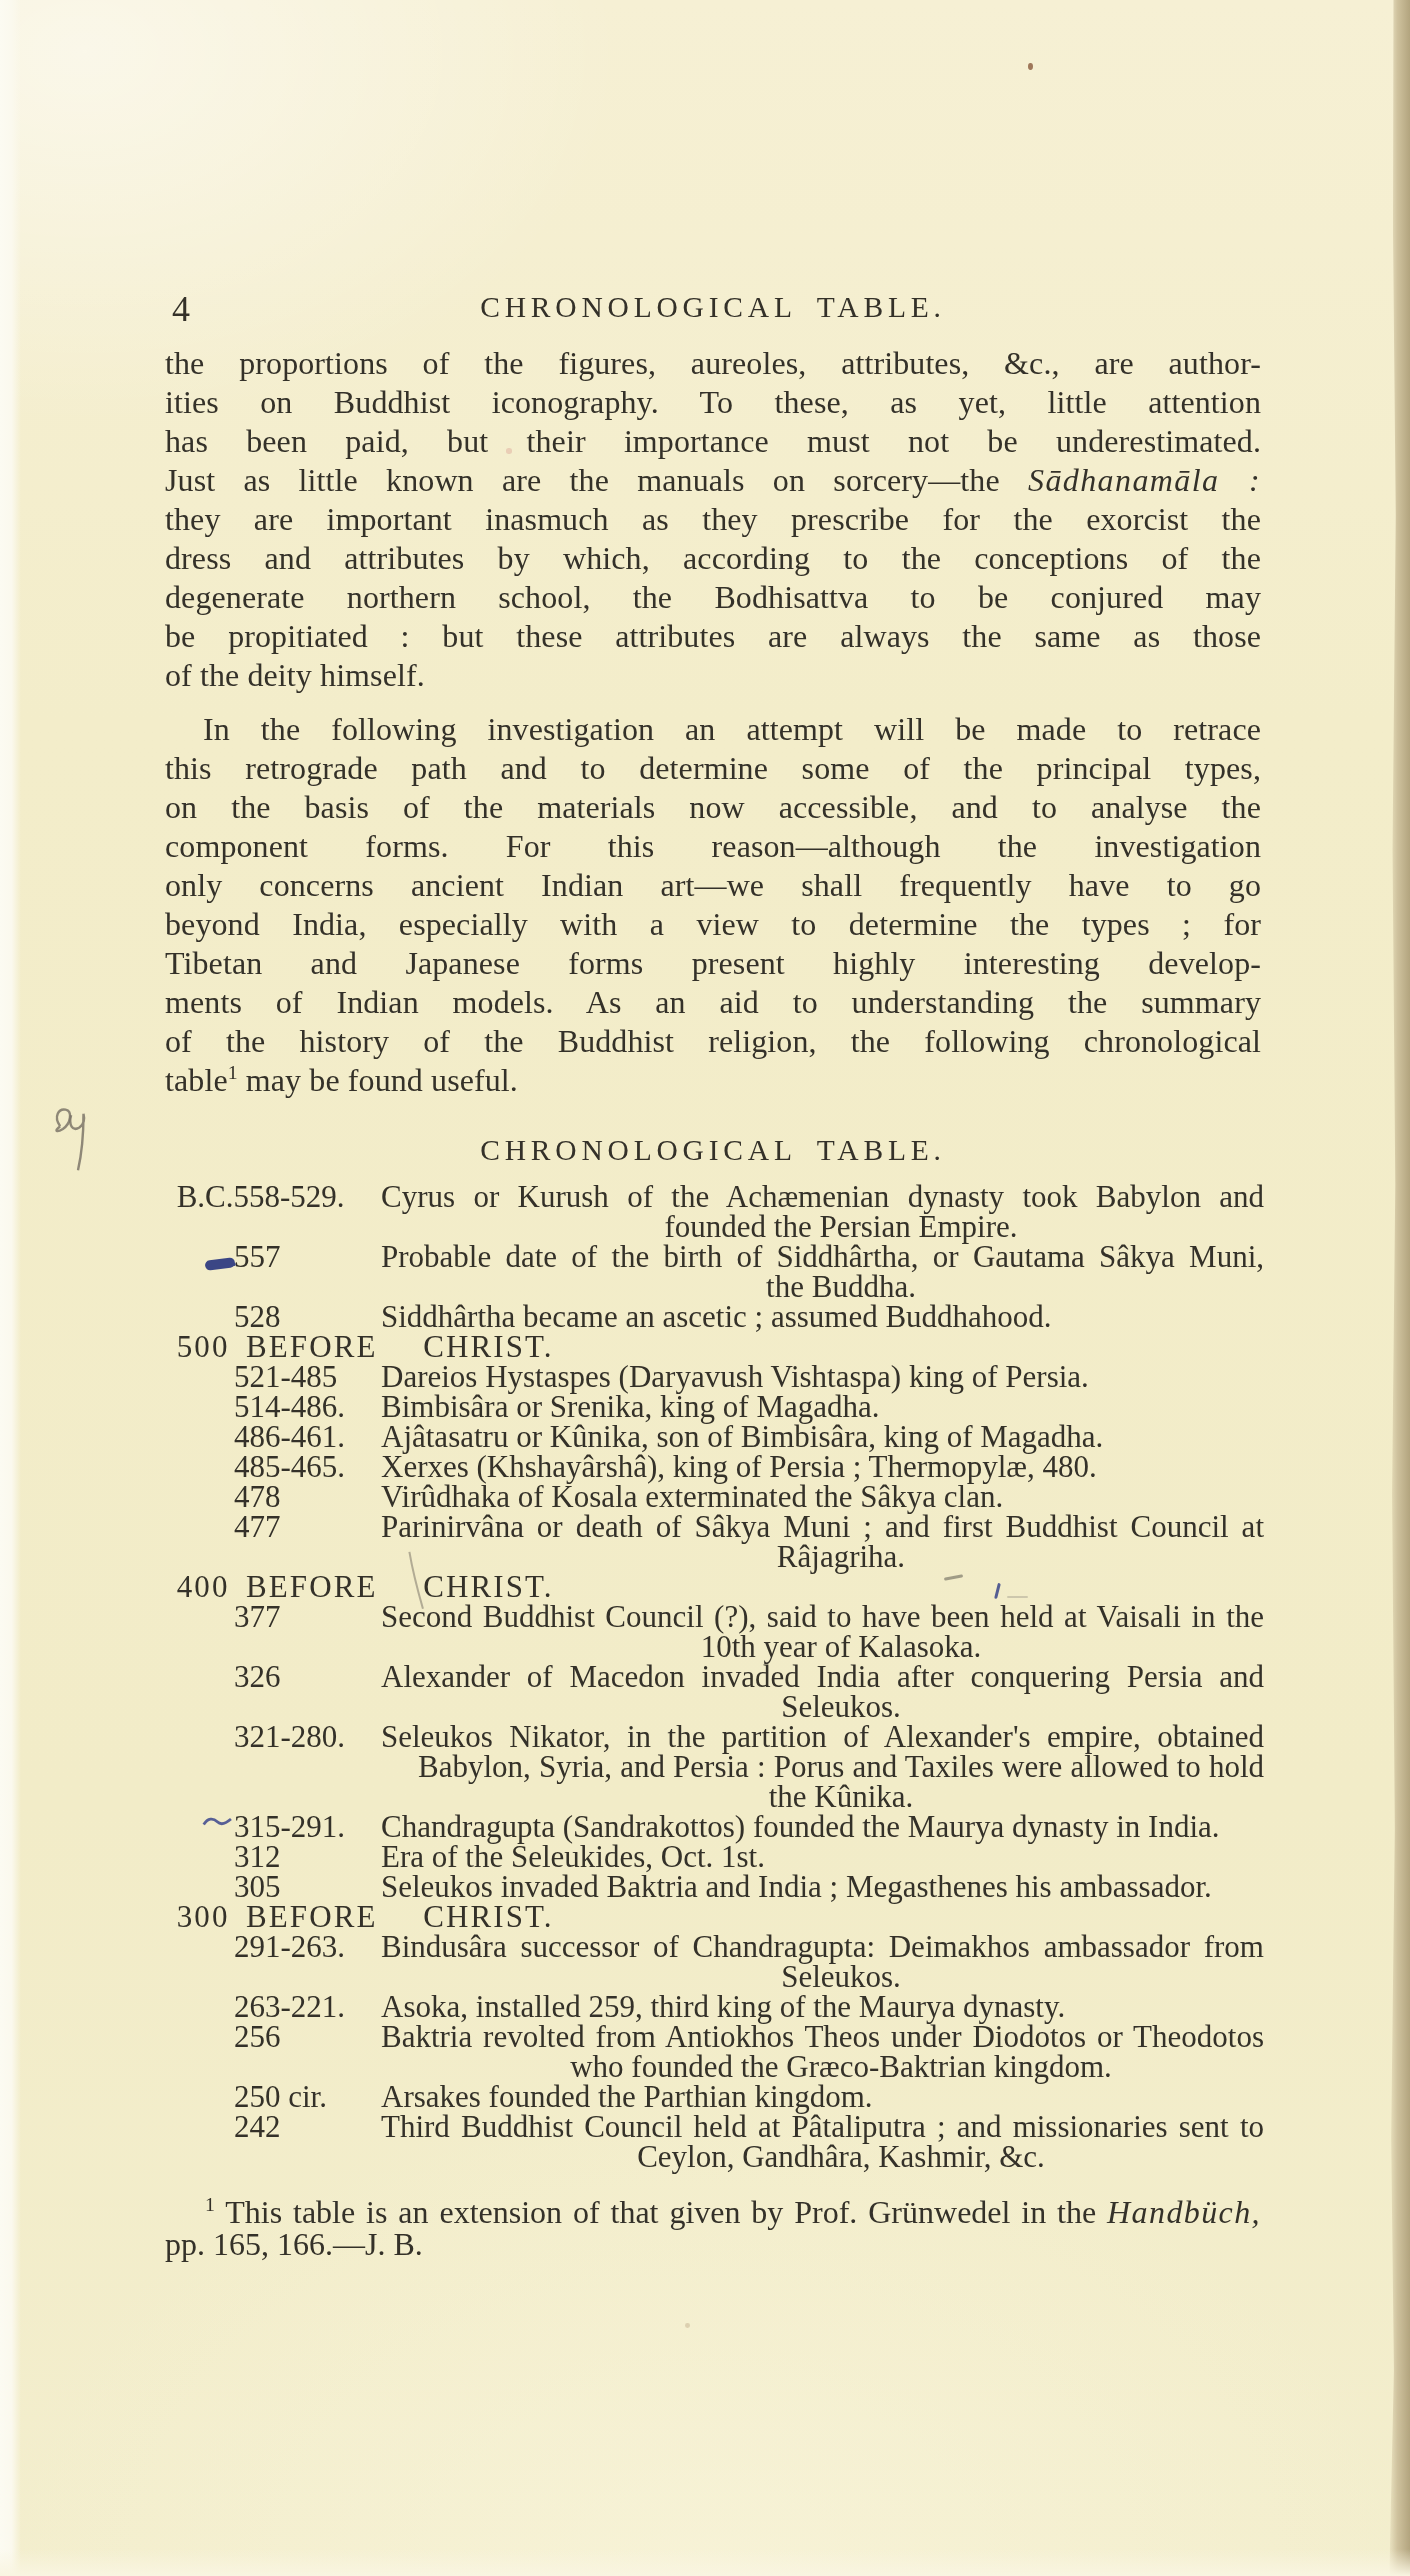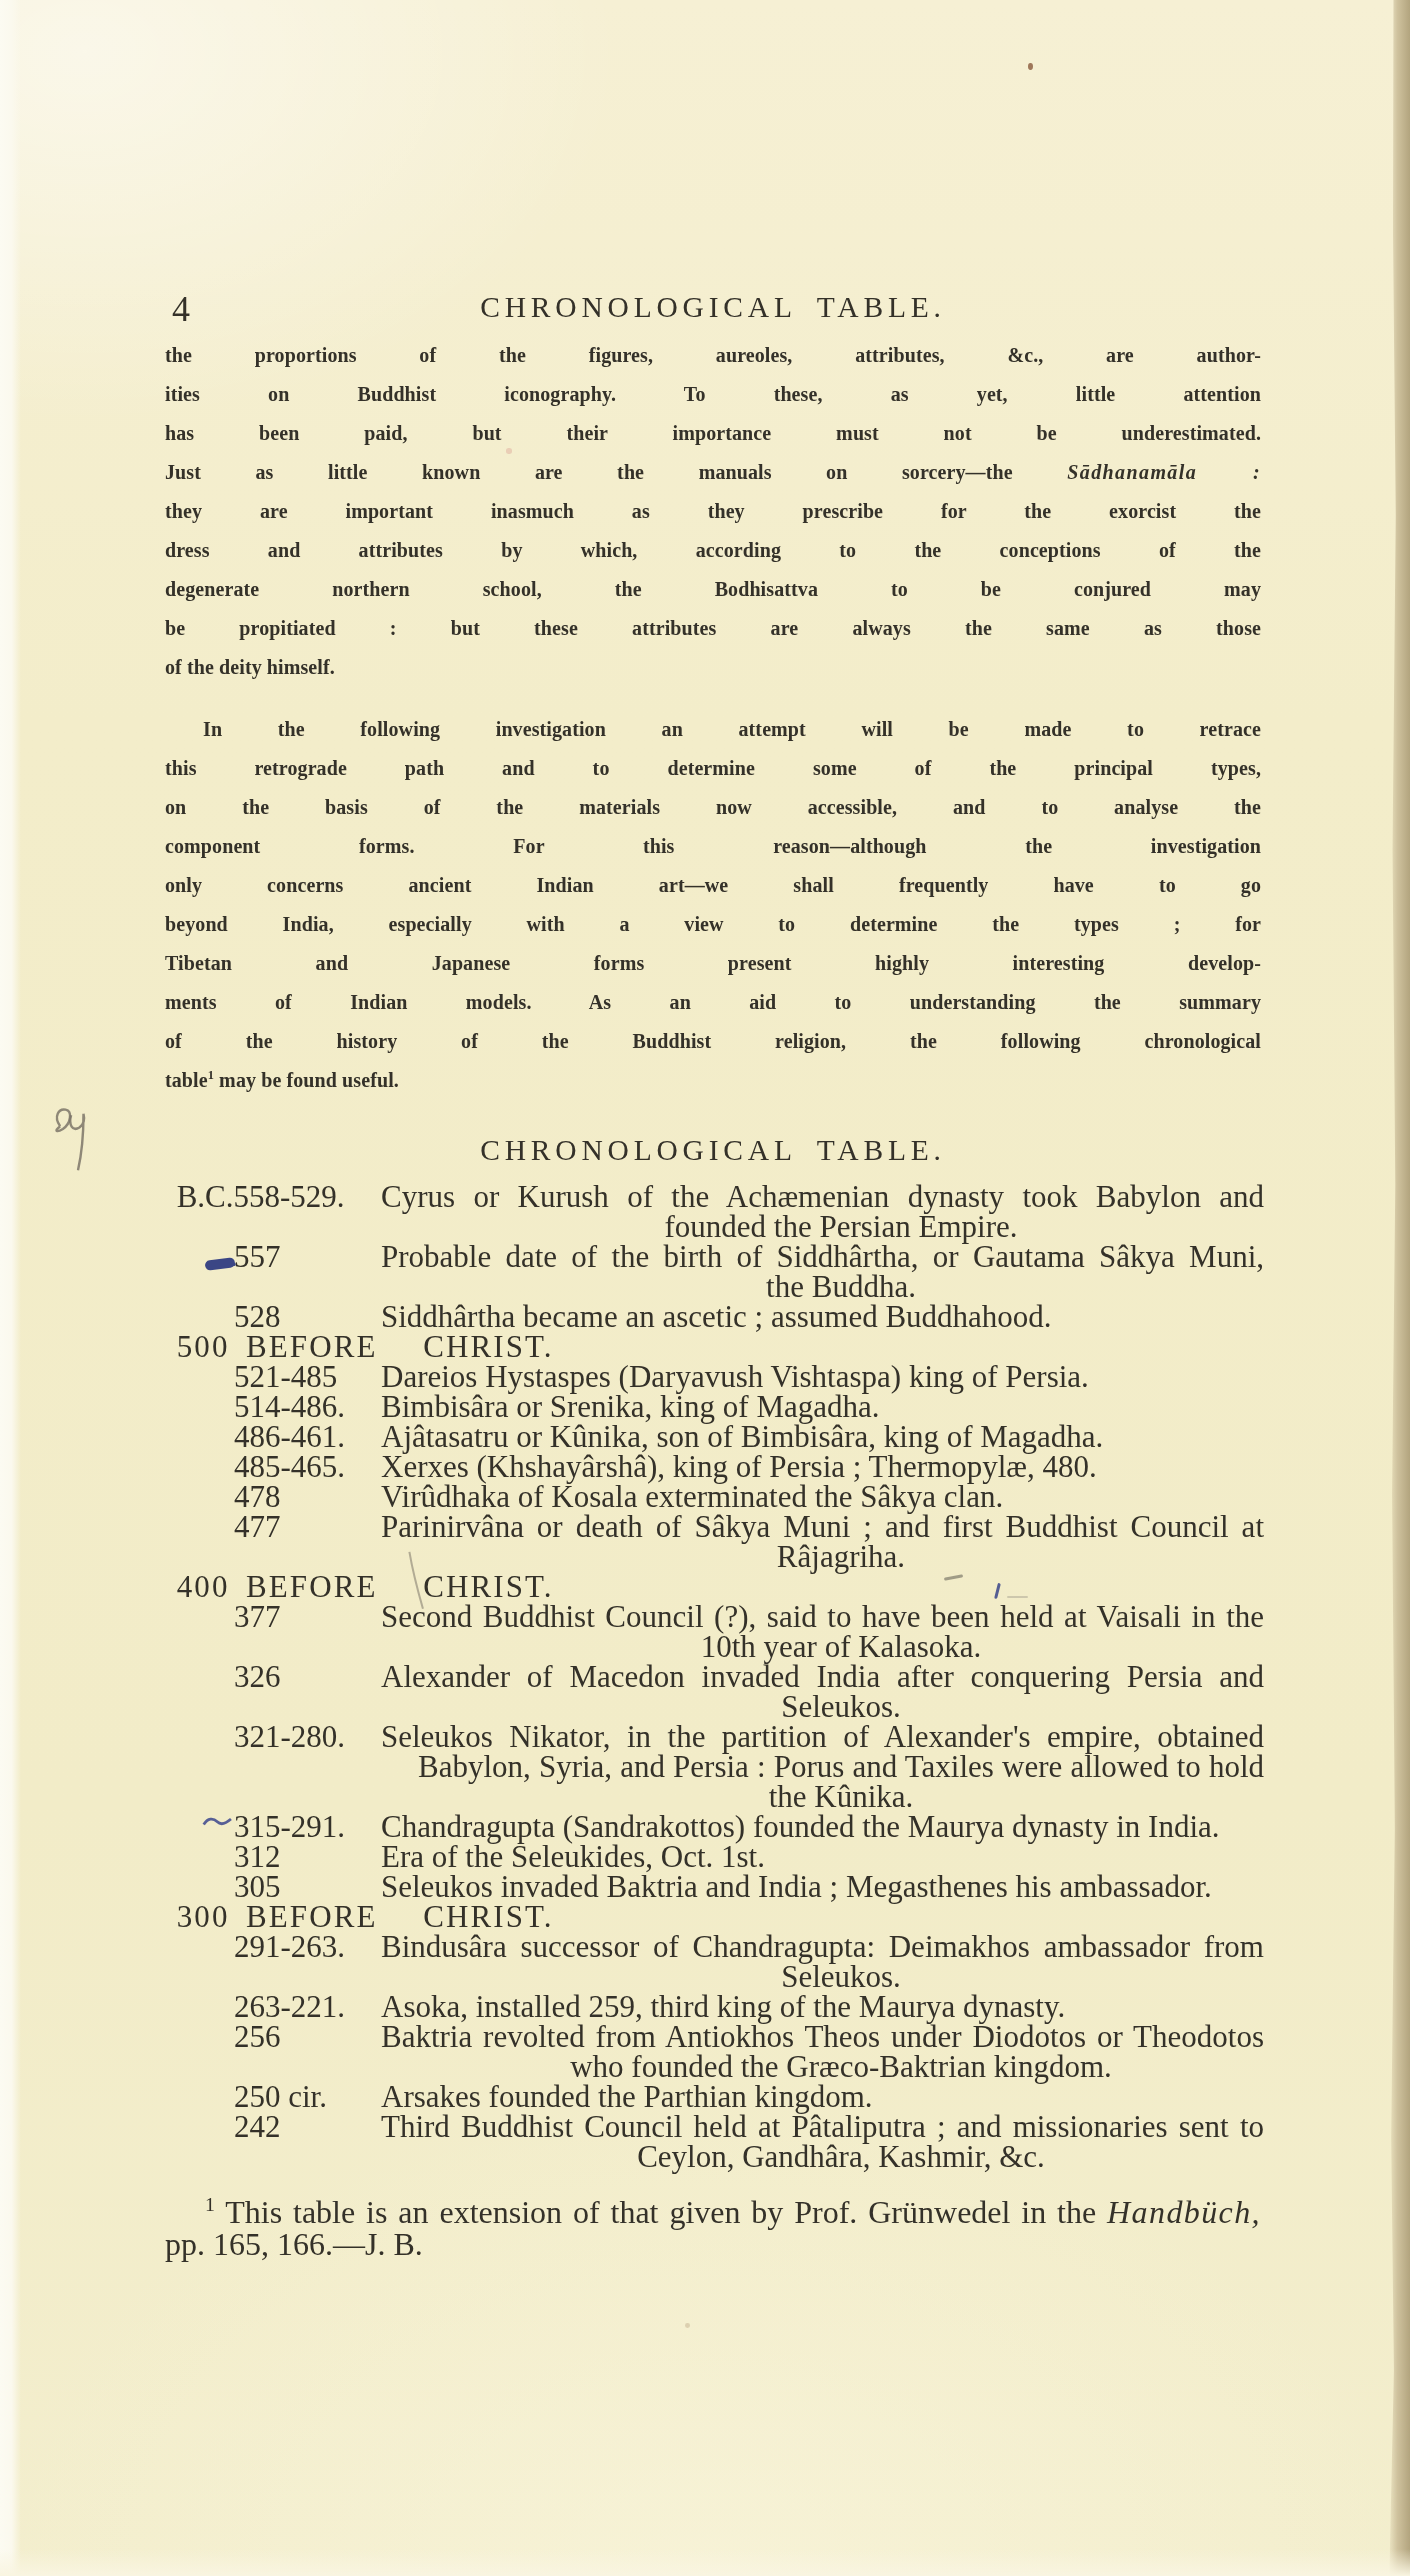--- a/index.html
+++ b/index.html
@@ -20,25 +20,25 @@
   .edge-right{position:absolute;right:0;top:0;width:23px;height:100%;
     background:linear-gradient(90deg,rgba(197,184,148,0) 0%, #cfc29e 45%, #b2a47e 100%);
     clip-path:polygon(28% 0,100% 0,100% 100%,10% 100%,30% 92%,18% 83%,34% 71%,22% 58%,36% 46%,24% 33%,38% 20%,26% 9%);}
   .edge-bottom{position:absolute;left:0;bottom:0;width:100%;height:27.5px;
     background:linear-gradient(0deg,#f9f5e1 0%, rgba(249,245,225,0) 100%);}
 
   .pagenum{position:absolute;left:172px;top:288px;font-size:36px;letter-spacing:0.7px;}
   .runhead-wrap{position:absolute;left:165px;top:291px;width:1096px;text-align:center;}
   .runhead{font-size:29.5px;letter-spacing:4.8px;word-spacing:9.6px;}
 
-  .body-text{position:absolute;left:165px;top:336px;width:1096px;
-    font-size:20px;line-height:39px;letter-spacing:0.1px;font-weight:bold;}
+  .body-text{position:absolute;left:165px;top:344px;width:1096px;
+    font-size:32px;line-height:39px;letter-spacing:0.1px;}
   .bline{text-align:justify;text-align-last:justify;}
   .bline.lineLast{text-align-last:left;}
-  .para.p-ind{margin-top:23px;}
+  .para.p-ind{margin-top:15px;}
   .para.p-ind .bline:first-child{text-indent:38px;}
 
   .tbl-head-wrap{position:absolute;left:165px;top:1134px;width:1096px;text-align:center;}
   .tbl-head{font-size:29.5px;letter-spacing:4.8px;word-spacing:9.6px;}
 
   .chron-table{position:absolute;left:165px;top:1182px;width:1099px;
     font-size:31px;line-height:30px;}
   .tline{position:relative;}
   .tdate{position:absolute;left:69px;top:0;white-space:nowrap;}
   .tdate.wide{left:11.7px;}

